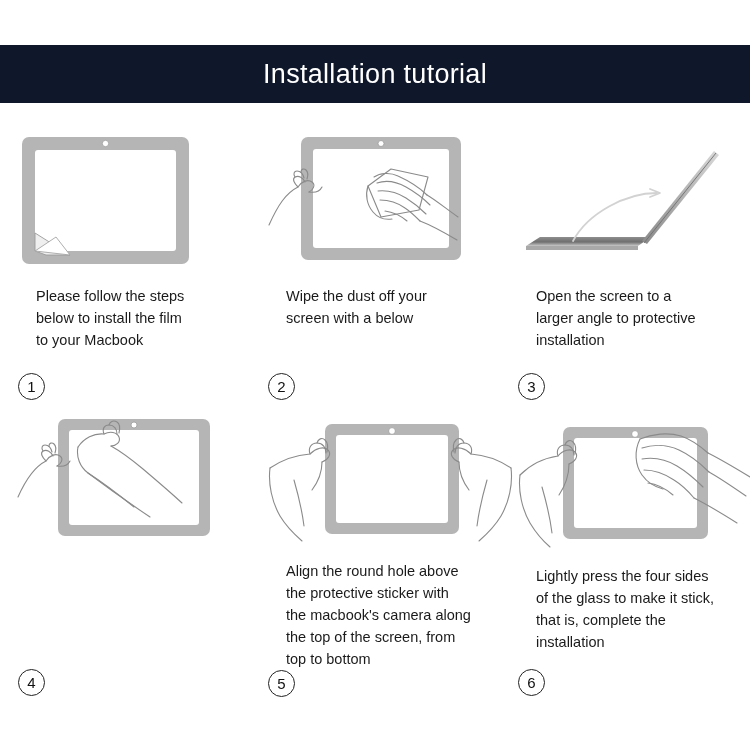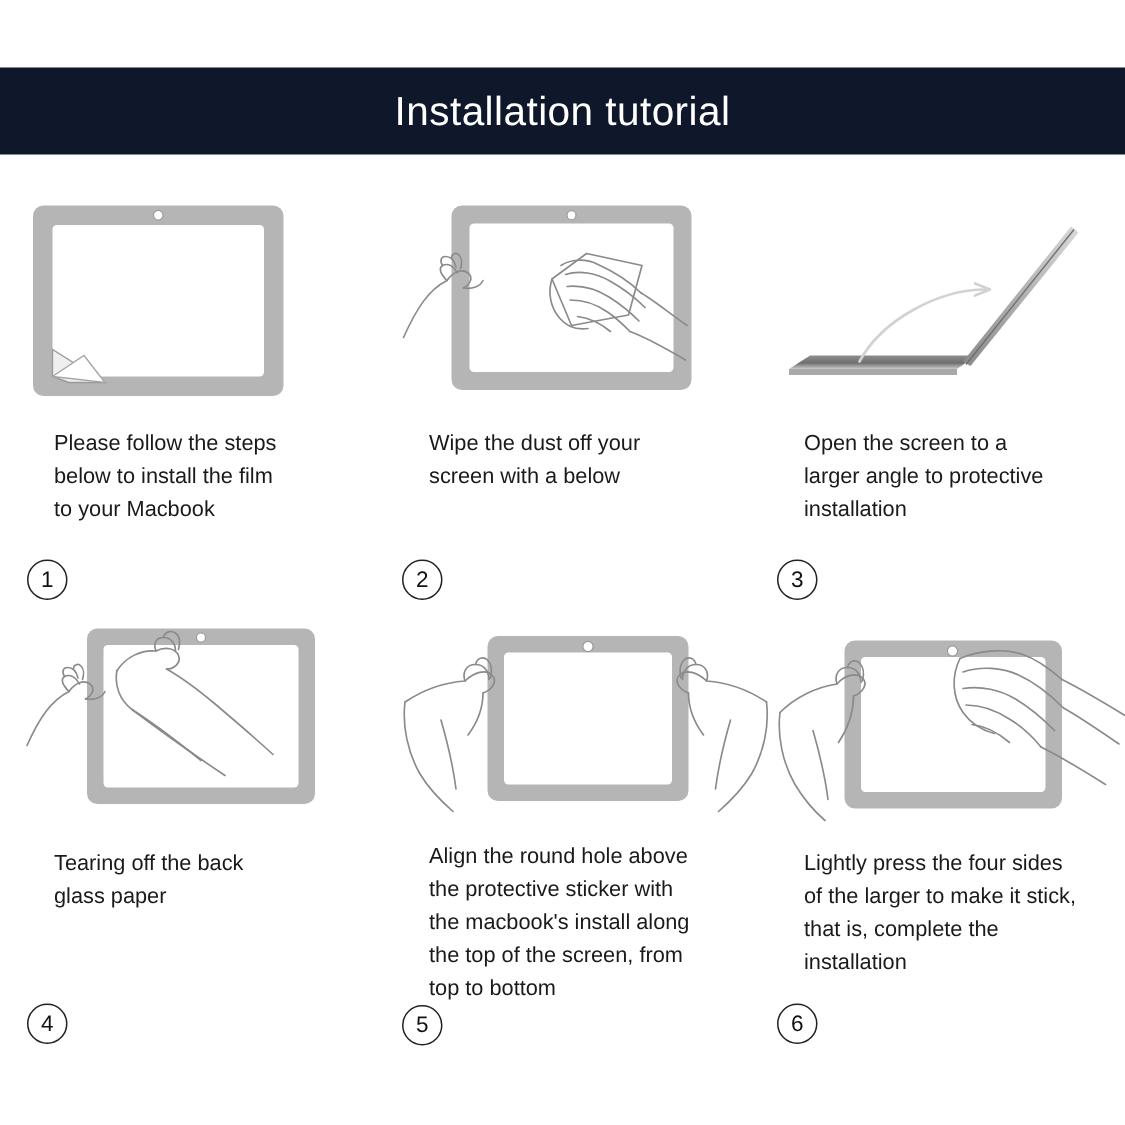--- a/index.html
+++ b/index.html
@@ -202,22 +202,20 @@
         <g fill="none" stroke="#8a8a8a" stroke-width="1.1" stroke-linejoin="round" stroke-linecap="round">
           <path d="M60 34 C66 25 76 20 86 21 C92 18 99 19 101 24 C103 29 98 33 93 33"></path>
           <path d="M86 21 C84 16 86 12 91 12 C96 12 99 16 99 21"></path>
           <path d="M91 12 C92 8 96 7 99 9 C102 11 102 16 101 20"></path>
           <path d="M60 34 C58 44 62 54 70 60 C86 72 108 88 132 104"></path>
           <path d="M93 33 C102 38 113 46 125 56 C138 67 152 79 164 90"></path>
           <path d="M70 60 C84 69 100 81 116 94"></path>
         </g>
       </svg>
     </div>
-    <div class="step-text">Tearing off the back
-glass paper</div>
     <div class="num-wrap">
       <div class="num-circle">4</div>
     </div>
   </div>
 
   <div class="step-cell row2">
     <div class="art-box">
       <svg width="245" height="135" viewBox="0 0 245 135">
         <rect x="57" y="14" width="134" height="110" rx="7" fill="#b5b5b5"></rect>
         <rect x="68" y="25" width="112" height="88" rx="3" fill="#ffffff"></rect>
@@ -235,21 +233,21 @@
           <path d="M203 44 C205 38 202 33 196 33 C190 33 187 38 187 43"></path>
           <path d="M196 33 C195 29 191 27 188 30 C185 33 185 38 186 42"></path>
           <path d="M191 52 C191 62 195 72 201 80"></path>
           <path d="M243 58 C245 74 241 92 233 106 C227 116 219 124 211 131"></path>
           <path d="M219 70 C215 84 211 100 209 116"></path>
         </g>
       </svg>
     </div>
     <div class="step-text">Align the round hole above
 the protective sticker with
-the macbook's install along
+the macbook's camera along
 the top of the screen, from
 top to bottom</div>
     <div class="num-wrap">
       <div class="num-circle">5</div>
     </div>
   </div>
 
   <div class="step-cell row2">
     <div class="art-box">
       <svg width="240" height="135" viewBox="0 0 240 135">
@@ -271,20 +269,20 @@
           <path d="M126 57 C136 57 147 61 156 67 C164 72 171 79 176 85"></path>
           <path d="M130 70 C139 71 148 76 155 82"></path>
           <path d="M190 40 C200 45 214 53 232 64"></path>
           <path d="M191 59 C200 64 212 72 228 83"></path>
           <path d="M176 85 C186 90 200 98 219 110"></path>
           <path d="M122 26 C116 38 117 52 124 62 C129 69 137 74 145 76"></path>
         </g>
       </svg>
     </div>
     <div class="step-text">Lightly press the four sides
-of the larger to make it stick,
+of the glass to make it stick,
 that is, complete the installation</div>
     <div class="num-wrap">
       <div class="num-circle">6</div>
     </div>
   </div>
 
 </div>
 
 </body></html>

